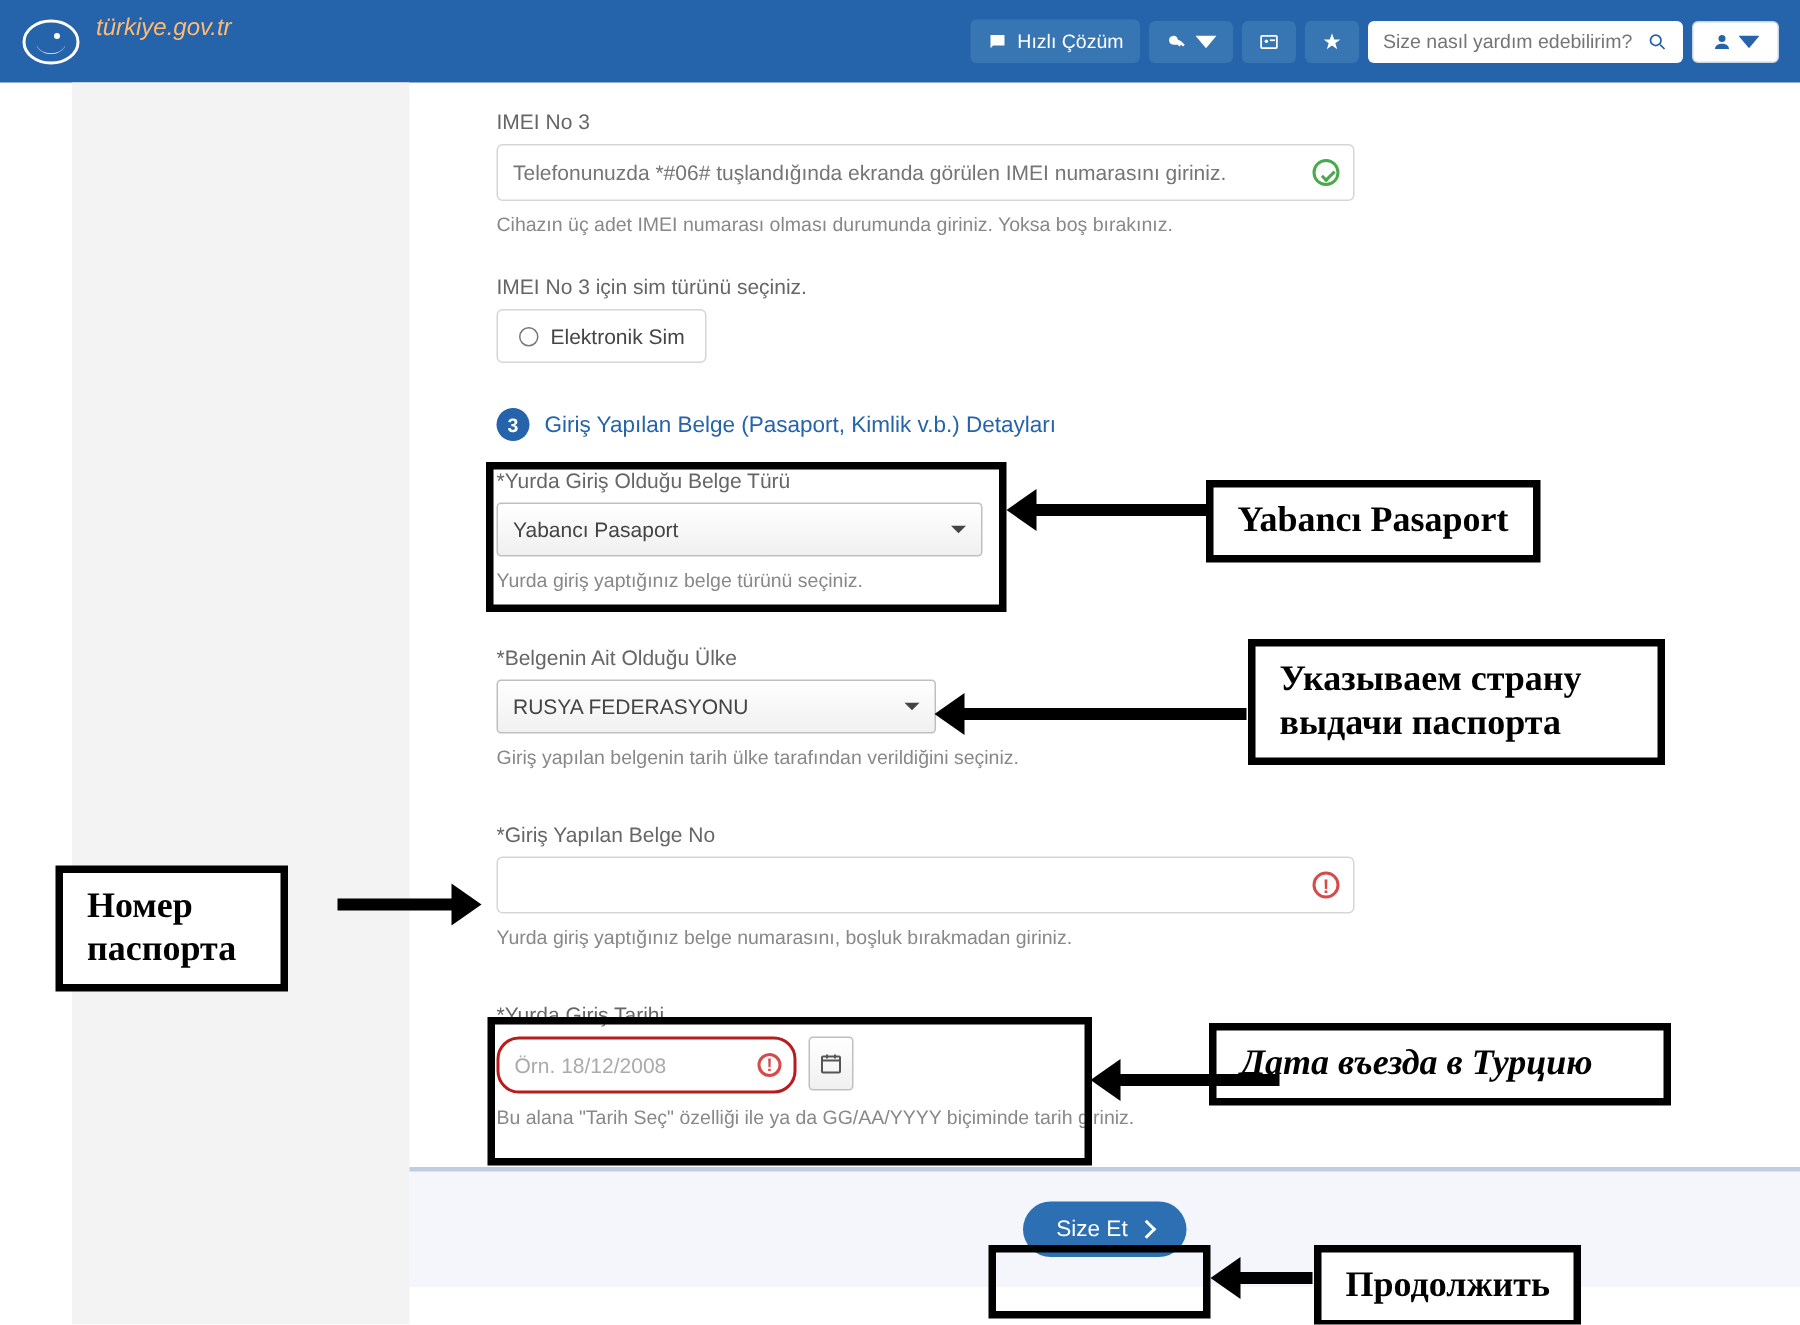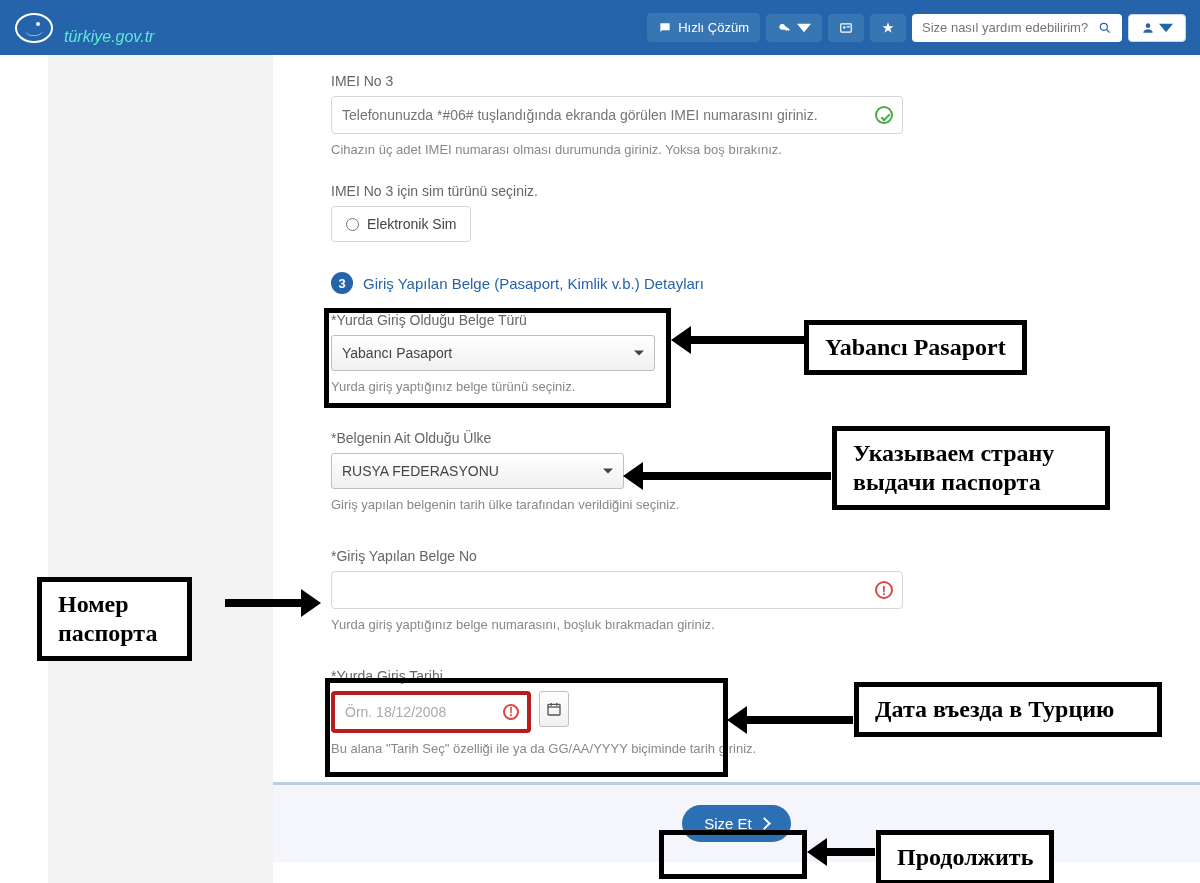--- a/index.html
+++ b/index.html
@@ -1,20 +1,20 @@
 <!DOCTYPE html>
 <html><head>
 <meta charset="utf-8">
 <style>
 * { box-sizing: border-box; margin: 0; padding: 0; }
 body { font-family: -apple-system, BlinkMacSystemFont, "Segoe UI", Arial, sans-serif; background: #fff; width: 1200px; height: 883px; overflow: hidden; position: relative; }
 
 
 .header { background: #2563ab; height: 55px; display: flex; align-items: center; padding: 0 14px; color: #fff; }
-.logo { display: flex; align-items: flex-end; font-style: italic; font-size: 16px; color: #5eead4; }
+.logo { display: flex; align-items: flex-start; font-style: italic; font-size: 16px; color: #fdba74; }
 .logo svg { margin-right: 6px; }
 .header-spacer { flex: 1; }
 .header-btn { background: #3775b3; color: #fff; border: none; padding: 7px 11px; border-radius: 4px; font-size: 13px; display: flex; align-items: center; gap: 6px; margin-left: 6px; cursor: pointer; }
 .header-btn svg { width: 14px; height: 14px; fill: #fff; }
 .search-box { background: #fff; border-radius: 4px; display: flex; align-items: center; padding: 6px 10px; margin-left: 6px; width: 210px; }
 .search-box input { border: none; outline: none; font-size: 13px; flex: 1; color: #555; }
 .search-box svg { width: 16px; height: 16px; fill: #2563ab; }
 .user-btn { background: #fff; border: 1px solid #c7d6e6; border-radius: 4px; padding: 6px 12px; margin-left: 6px; cursor: pointer; display: flex; align-items: center; gap: 4px; }
 .user-btn svg { width: 14px; height: 14px; fill: #2563ab; }
 
@@ -37,21 +37,21 @@
 .radio-row { display: flex; gap: 8px; margin-top: 6px; }
 .radio-opt { border: 1px solid #d6d6d6; border-radius: 4px; padding: 9px 14px; font-size: 14px; color: #444; display: flex; align-items: center; gap: 8px; cursor: pointer; }
 .radio-opt .circle { width: 13px; height: 13px; border: 1.5px solid #777; border-radius: 50%; }
 
 .section-head { display: flex; align-items: center; gap: 10px; margin-top: 30px; color: #2563ab; font-size: 15px; }
 .section-head .num { background: #2563ab; color: #fff; width: 22px; height: 22px; border-radius: 50%; display: flex; align-items: center; justify-content: center; font-size: 13px; font-weight: 600; }
 
 .select { width: 290px; border: 1px solid #bfbfbf; border-radius: 3px; background: linear-gradient(#fff,#f0f0f0); padding: 9px 28px 9px 10px; font-size: 14px; color: #444; position: relative; cursor: pointer; }
 .select .caret { position: absolute; right: 10px; top: 50%; transform: translateY(-50%); border-left: 5px solid transparent; border-right: 5px solid transparent; border-top: 5px solid #444; }
 
-.dateinput { width: 200px; border: 4px solid #b91c1c; border-radius: 4px; padding: 9px 28px 9px 10px; font-size: 14px; color: #aaa; position: relative; display: inline-block; }
+.dateinput { width: 200px; border: 2px solid #b91c1c; border-radius: 15px; padding: 9px 28px 9px 10px; font-size: 14px; color: #aaa; position: relative; display: inline-block; }
 .dateinput .err { position: absolute; right: 8px; top: 50%; transform: translateY(-50%); width: 16px; height: 16px; border: 2px solid #d84a4a; border-radius: 50%; display:flex; align-items:center; justify-content:center; color:#d84a4a; font-weight:bold; font-size:12px; }
 .calbtn { display: inline-flex; align-items: center; justify-content: center; width: 30px; height: 36px; border: 1px solid #bfbfbf; border-radius: 3px; margin-left: 4px; background: linear-gradient(#fff,#f0f0f0); vertical-align: top; cursor: pointer; }
 .calbtn svg { width: 16px; height: 16px; fill: #555; }
 
 .footer-bar { margin-top: 26px; border-top: 3px solid #becde0; background: #f4f6fb; height: 80px; display: flex; align-items: center; justify-content: center; }
 .continue-btn { background: #2c6fb2; color: #fff; border: none; border-radius: 20px; padding: 10px 22px; font-size: 15px; display: flex; align-items: center; gap: 8px; cursor: pointer; }
 .continue-btn .chev { width: 9px; height: 9px; border-top: 2px solid #fff; border-right: 2px solid #fff; transform: rotate(45deg); }
 
 
 .callout { position: absolute; background: #fff; border: 5px solid #000; padding: 8px 16px; font-family: Georgia, 'Times New Roman', serif; font-weight: bold; font-size: 24px; line-height: 1.2; }
@@ -192,21 +192,21 @@
   </div>
 </div>
 
 <div class="box-outline" style="left:324px; top:308px; width:347px; height:100px;"></div>
 <div class="box-outline" style="left:325px; top:678px; width:403px; height:99px;"></div>
 <div class="box-outline" style="left:659px; top:830px; width:148px; height:49px;"></div>
 
 <div class="callout" style="left:804px; top:320px;">Yabancı Pasaport</div>
 <div class="callout" style="left:832px; top:426px; width:278px;">Указываем страну выдачи паспорта</div>
 <div class="callout" style="left:37px; top:577px; width:155px;">Номер паспорта</div>
-<div class="callout" style="left:854px; top:682px; width:308px;">Дата въезда в Турцию</div>
+<div class="callout" style="left:806px; top:682px; width:308px;font-style:italic;">Дата въезда в Турцию</div>
 <div class="callout" style="left:876px; top:830px;">Продолжить</div>
 
 <div class="arrow" style="left:671px; top:336px;">
   <div class="shaft" style="left:18px; top:0; width:115px;"></div>
   <div class="head left" style="left:0; top:-10px;"></div>
 </div>
 <div class="arrow" style="left:623px; top:472px;">
   <div class="shaft" style="left:18px; top:0; width:190px;"></div>
   <div class="head left" style="left:0; top:-10px;"></div>
 </div>

